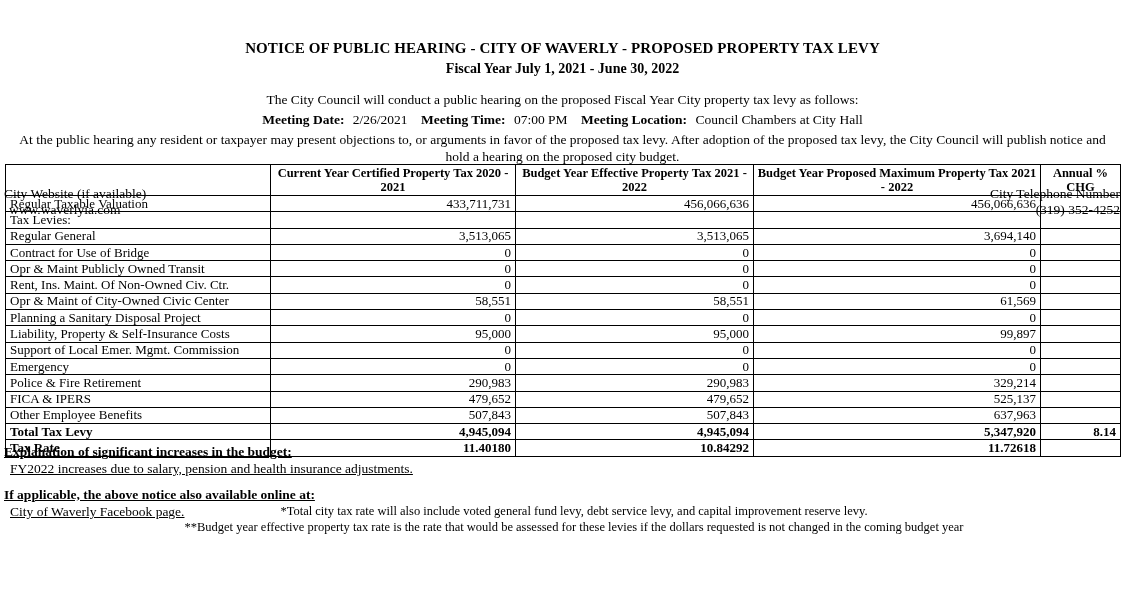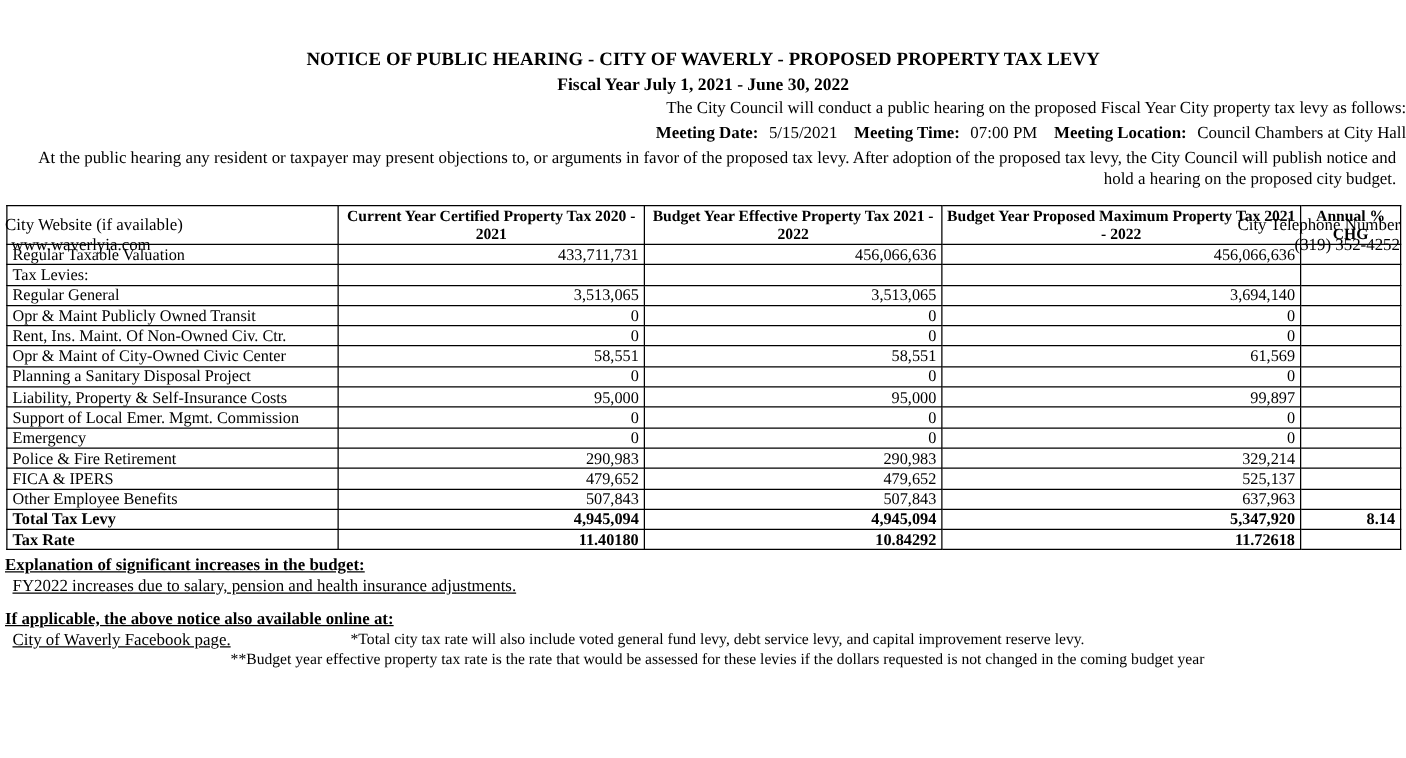--- a/index.html
+++ b/index.html
@@ -36,21 +36,22 @@
     letter-spacing: 0.1px;
   }
   .title-sub {
     font-size: 14px;
     font-weight: bold;
     margin-top: 2px;
   }
 
   
   .intro {
-    text-align: right;
+    text-align: center;
+    margin-top: 14px;
     font-size: 13.5px;
     line-height: 1.32;
   }
   .intro-line { display: block; }
   .meet-line {
     margin-top: 2px;
   }
   .meet-label {
     font-weight: bold;
   }
@@ -165,21 +166,21 @@
   <div class="title-block">
     <div class="title-main">NOTICE OF PUBLIC HEARING - CITY OF WAVERLY - PROPOSED PROPERTY TAX LEVY</div>
     <div class="title-sub">Fiscal Year July 1, 2021 - June 30, 2022</div>
   </div>
 
   <div class="intro">
     <span class="intro-line">The City Council will conduct a public hearing on the proposed Fiscal Year City property tax levy as follows:</span>
 
     <div class="meet-line">
       <span class="meet-label">Meeting Date:</span><span class="meet-gap-sm"></span>
-      <span class="meet-val">5/15/2021</span><span class="meet-gap"></span>
+      <span class="meet-val">2/26/2021</span><span class="meet-gap"></span>
       <span class="meet-label">Meeting Time:</span><span class="meet-gap-sm"></span>
       <span class="meet-val">07:00 PM</span><span class="meet-gap"></span>
       <span class="meet-label">Meeting Location:</span><span class="meet-gap-sm"></span>
       <span class="meet-val">Council Chambers at City Hall</span>
     </div>
 
     <div class="notice-para">At the public hearing any resident or taxpayer may present objections to, or arguments in favor of the proposed tax levy. After adoption of the proposed tax levy, the City Council will publish notice and hold a hearing on the proposed city budget.</div>
   </div>
 
   <div class="contact-row">
@@ -226,20 +227,27 @@
           <td class="num"></td>
         </tr>
         <tr>
           <td class="lbl">Regular General</td>
           <td class="num">3,513,065</td>
           <td class="num">3,513,065</td>
           <td class="num">3,694,140</td>
           <td class="num"></td>
         </tr>
         <tr>
+          <td class="lbl">Contract for Use of Bridge</td>
+          <td class="num">0</td>
+          <td class="num">0</td>
+          <td class="num">0</td>
+          <td class="num"></td>
+        </tr>
+        <tr>
           <td class="lbl">Opr &amp; Maint Publicly Owned Transit</td>
           <td class="num">0</td>
           <td class="num">0</td>
           <td class="num">0</td>
           <td class="num"></td>
         </tr>
         <tr>
           <td class="lbl">Rent, Ins. Maint. Of Non-Owned Civ. Ctr.</td>
           <td class="num">0</td>
           <td class="num">0</td>

